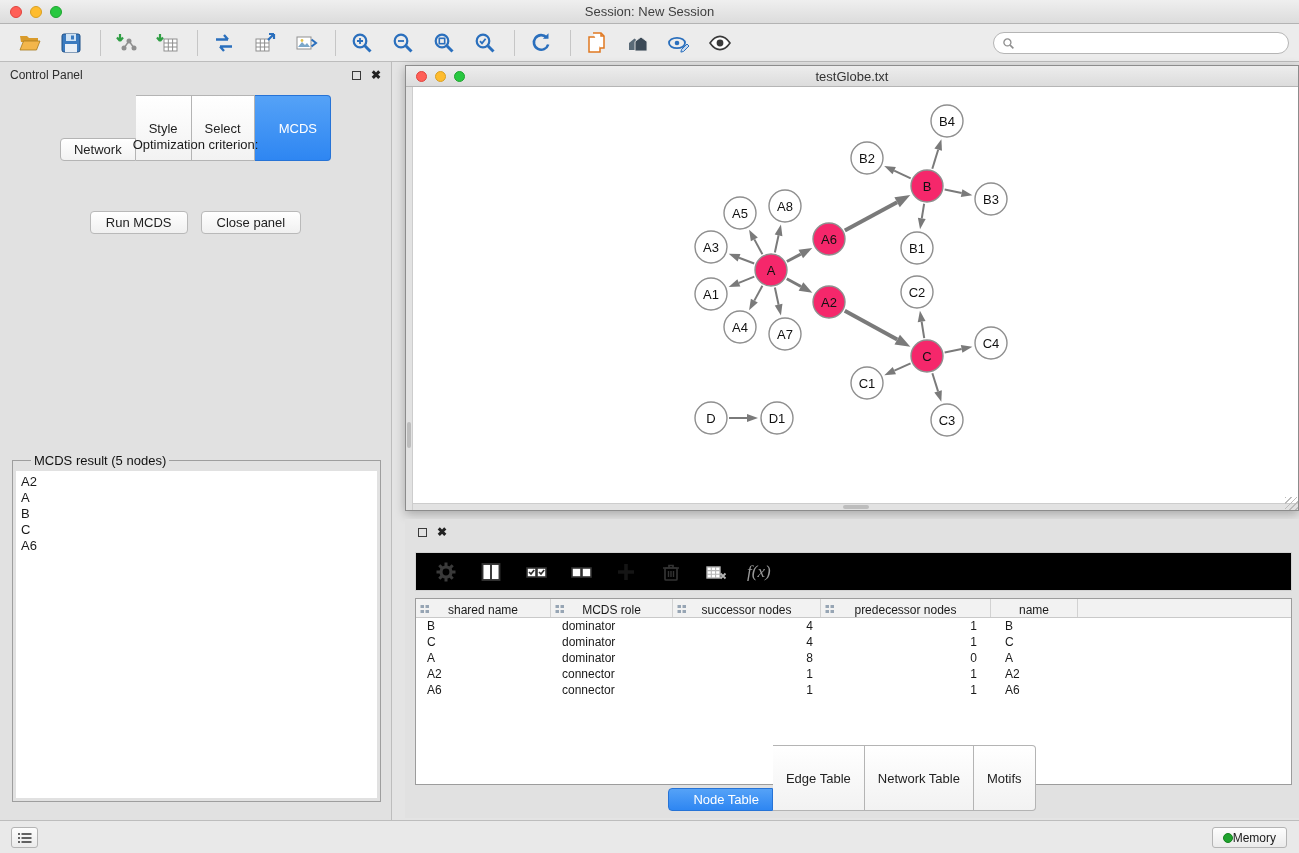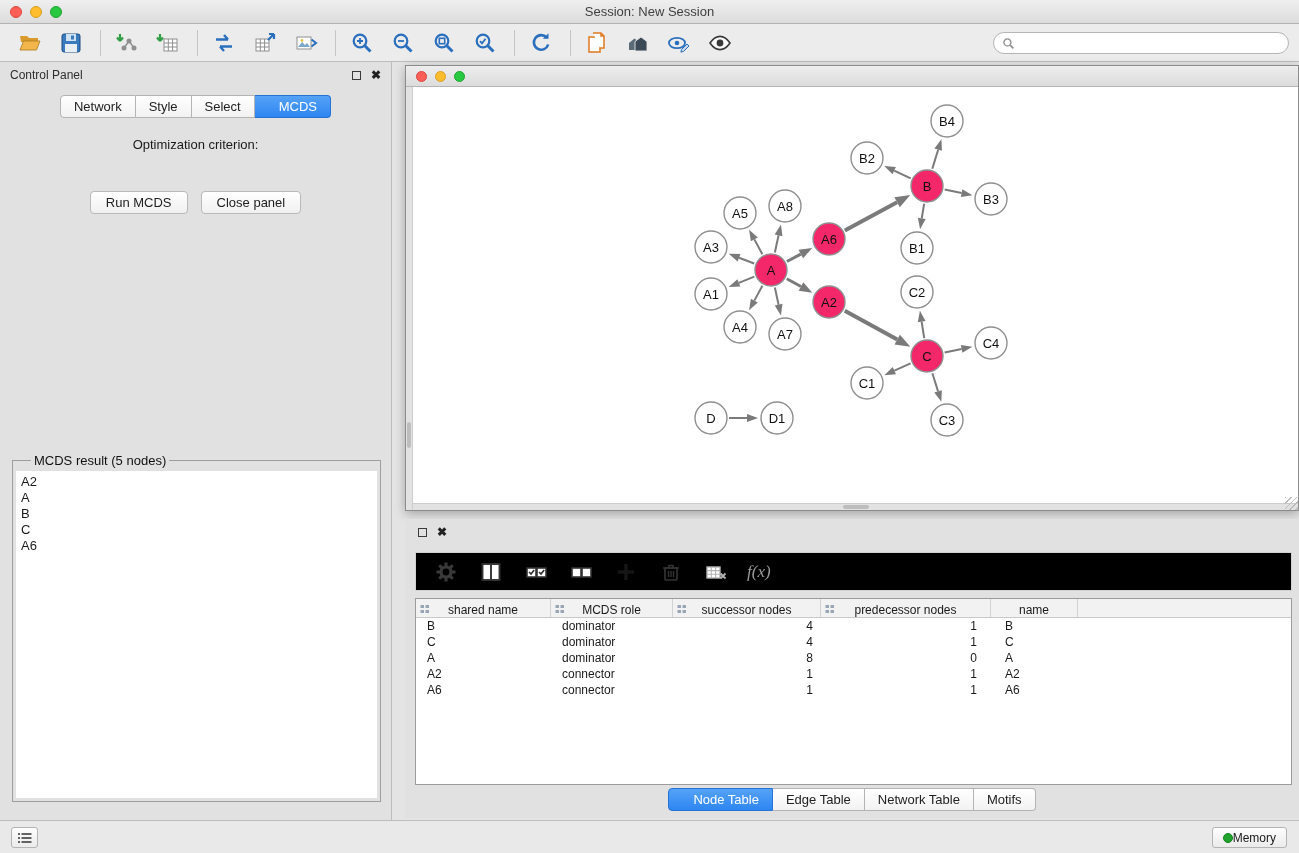--- a/index.html
+++ b/index.html
@@ -32,34 +32,34 @@
   #control-panel { position:absolute; left:0; top:62px; width:392px; height:758px;
     background:#e1e1e1; border-right:1px solid #bdbdbd; }
   .panel-header { height:26px; display:flex; align-items:center; padding:0 10px; font-size:12px; color:#2e2e2e; }
   .panel-header .ph-title { flex:1; }
   .float-box { width:9px; height:9px; border:1px solid #3a3a3a; margin-right:10px; cursor:pointer; }
   .close-x { font-size:12px; font-weight:bold; color:#222; cursor:pointer; line-height:1; }
 
   .seg { display:inline-flex; }
   .seg .segbtn { background:linear-gradient(#ffffff,#f2f2f2); border:1px solid #b4b4b4; border-left:none;
     padding:3px 13px; font-size:13px; color:#222; cursor:pointer; }
-  .seg .segbtn:first-child { border-left:1px solid #b4b4b4; border-radius:4px 0 0 4px; }
+  .seg .segbtn:first-child { border-left:1px solid #b4b4b4; border-radius:4px 0 0 4px;margin-top:43px; }
   .seg .segbtn:last-child { border-radius:0 4px 4px 0; }
   .seg .segbtn.sel { background:linear-gradient(#55a2f7,#2e86f2); border-color:#2673d6; color:#fff;padding-left:24px; }
 
   .cp-tabs { position:absolute; top:33px; left:0; right:0; display:flex; justify-content:center; }
   .cp-optlabel { position:absolute; top:75px; left:0; right:0; text-align:center; font-size:13px; }
   .popup { position:absolute; top:95px; left:44px; width:311px; height:23px; background:#fff;
     border:1px solid #ababab; border-radius:4px; display:flex; align-items:center; cursor:pointer; }
   .popup .popup-text { flex:1; font-size:13px; padding-left:7px; white-space:nowrap; overflow:hidden; }
   .popup .stepper { width:20px; height:21px; border-radius:3px; margin-right:1px;
     background:linear-gradient(#7db7fa,#2f7cf6); display:flex; align-items:center; justify-content:center; }
   .cp-buttons { position:absolute; top:129px; left:0; right:0; display:flex; justify-content:center; gap:13px; }
   .macbtn { background:linear-gradient(#ffffff,#f0f0f0); border:1px solid #b9b9b9; border-radius:4px;
-    padding:3px 15px; font-size:13px; color:#222; cursor:pointer; }
+    padding:3px 15px; font-size:13px; color:#222; cursor:pointer;margin-top:20px; }
 
   .cp-fieldset { position:absolute; top:391px; left:12px; right:10px; bottom:18px;
     border:1px solid #9e9e9e; padding:3px; background:#e1e1e1; }
   .cp-fieldset legend { font-size:13px; padding:0 3px; margin-left:15px; color:#111; }
   .mcds-list { background:#fff; width:100%; height:100%; padding:3px 5px; font-size:13px; overflow:auto; }
   .mcds-item { line-height:16px; }
 
   
   #network-window { position:absolute; left:405px; top:65px; width:894px; height:446px;
     background:#fff; border:1px solid #8c8c8c; box-shadow:0 3px 10px rgba(0,0,0,.28); }
@@ -281,20 +281,21 @@
   </fieldset>
 </div>
 
 <div id="network-window">
   <div class="nw-titlebar">
     <div class="lights">
       <span class="light red"></span>
       <span class="light yellow"></span>
       <span class="light green"></span>
     </div>
+    <div class="nw-title">testGlobe.txt</div>
   </div>
   <div class="nw-canvas">
     <div class="gutter-left">
         <span class="grip-v"></span>
       </div>
     <div class="gutter-bottom">
         <span class="grip-h"></span>
       </div>
     <svg id="graph-svg" viewBox="0 0 885 416">
         <line x1="349.4001049556203" y1="167.18728975710826" x2="341.3331584072995" y2="152.3545170714862" stroke="#7a7a7a" stroke-width="2"></line>

